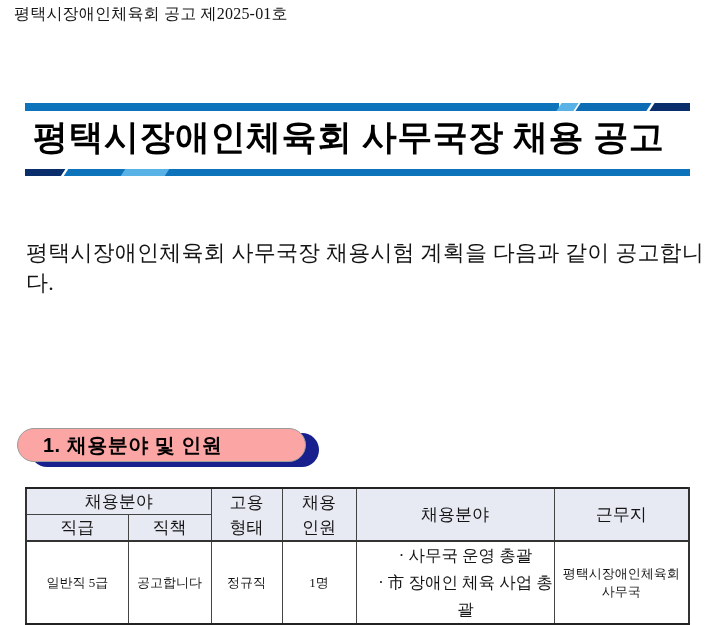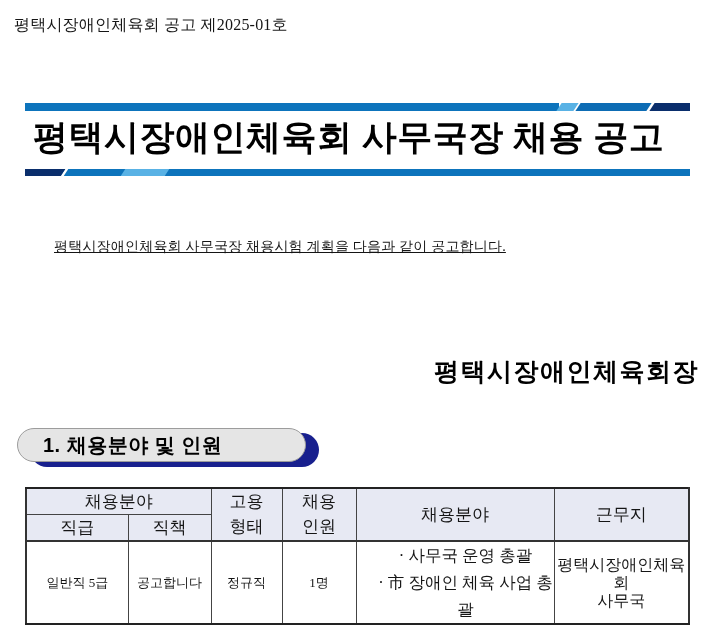--- a/index.html
+++ b/index.html
@@ -4,21 +4,21 @@
 <style>
   * { margin:0; padding:0; box-sizing:border-box; }
   html,body { background:#fff; }
   .page {
     position:relative; width:711px; height:625px; background:#ffffff;
     overflow:hidden;
     font-family:"Liberation Serif","DejaVu Serif",serif;
     color:#111;
   }
   .doc-number {
-    position:absolute; top:15px; left:14px;
+    position:absolute; top:4px; left:14px;
     font-size:16px; letter-spacing:0.2px; color:#151515;text-align:right;
   }
   
   .bar { position:absolute; left:25px; width:665px; overflow:hidden; }
   .bar-top { top:103px; height:8px; }
   .bar-bottom { top:169px; height:7px; }
   .seg { position:absolute; top:0; height:100%; }
   .skew { transform:skewX(-33deg); }
   .bar-top .seg-main  { left:-6px; width:540px; background:#0d74bc; }
   .bar-top .seg-light { left:534px; width:17px; background:#59b2e5; }
@@ -28,65 +28,65 @@
   .bar-bottom .seg-light { left:98px; width:44px; background:#59b2e5; }
   .bar-bottom .seg-seam  { left:38px; width:3px; background:#ffffff; }
   .bar-bottom .seg-navy  { left:-6px; width:44px; background:#0a2e6c; }
   .banner-title {
     position:absolute; top:112px; left:0; width:697px; height:52px;
     text-align:center; font-size:35px; font-weight:800;
     letter-spacing:0.5px; line-height:52px; color:#000;
   }
   
   .intro {
-    position:absolute; top:238px; left:54px;
-    font-size:14px; color:#151515; letter-spacing:0.2px;text-decoration:underline;
+    position:absolute; top:238px; left:26px;
+    font-size:22px; color:#151515; letter-spacing:0.2px;
   }
   .date-line {
     position:absolute; top:299px; left:0; width:711px;
     text-align:center; font-size:18px; white-space:pre; color:#151515;
   }
   .signer {
     position:absolute; top:355px; right:12px;
     font-size:25px; font-weight:700; letter-spacing:1.5px; color:#000;
   }
   
   .pill-shadow {
     position:absolute; left:30px; top:433px; width:289px; height:34px;
     border-radius:17px; background:#18208e;
   }
   .pill {
     position:absolute; left:17px; top:428px; width:289px; height:34px;
-    border-radius:17px; background:#e5e5e5; border:1.6px solid #9c9c9c;
+    border-radius:17px; background:#fca5a5; border:1.6px solid #9c9c9c;
     display:flex; align-items:center;
   }
   .pill-label {
     font-family:"Liberation Sans","DejaVu Sans",sans-serif;
     font-size:20px; font-weight:700; letter-spacing:0.5px;
     padding-left:25px; color:#000;
   }
   
   table.recruit {
     position:absolute; left:25px; top:487px; width:663px;
     border-collapse:collapse; table-layout:fixed;
     border-top:2px solid #222; border-left:2px solid #333;
     border-right:2px solid #333; border-bottom:4px solid #222;
     font-family:"Liberation Serif","DejaVu Serif",serif;
   }
   table.recruit th, table.recruit td {
     border:1px solid #444; font-weight:normal; text-align:center;
     color:#151515;
   }
   table.recruit thead th { background:#e7e9f3; font-size:17px; }
-  .tr-h1 { height:26px;font-family:Liberation Mono, monospace; }
+  .tr-h1 { height:26px; }
   .tr-h2 { height:27px; }
   .tr-body { height:70px; }
   tbody td { border-top:2px solid #333 !important; font-size:13px; background:#fff; }
   td.duties { text-align:left; padding-left:21px; font-size:16.5px; line-height:27px; }
-  td.workplace { font-size:16px; line-height:18px; }
+  td.workplace { font-size:13px; line-height:18px; }
   .two-line { line-height:25px;margin-top:12px; }
 </style>
 </head>
 <body>
 
 <div class="page">
 
   <div class="doc-number">평택시장애인체육회 공고 제2025-01호</div>
 
   <div class="bar bar-top">
@@ -101,21 +101,20 @@
   <div class="bar bar-bottom">
     <div class="seg seg-main"></div>
     <div class="seg seg-light skew"></div>
     <div class="seg seg-seam skew"></div>
     <div class="seg seg-navy skew"></div>
   </div>
 
   <div class="intro">평택시장애인체육회 사무국장 채용시험 계획을 다음과 같이 공고합니다.</div>
 
 
-  <div class="signer">평택시장애인체육회장</div>
 
   <div class="pill-shadow"></div>
   <div class="pill">
     <span class="pill-label">1. 채용분야 및 인원</span>
   </div>
 
   <table class="recruit">
     <colgroup>
       <col style="width:102px">
         <col style="width:83px">

